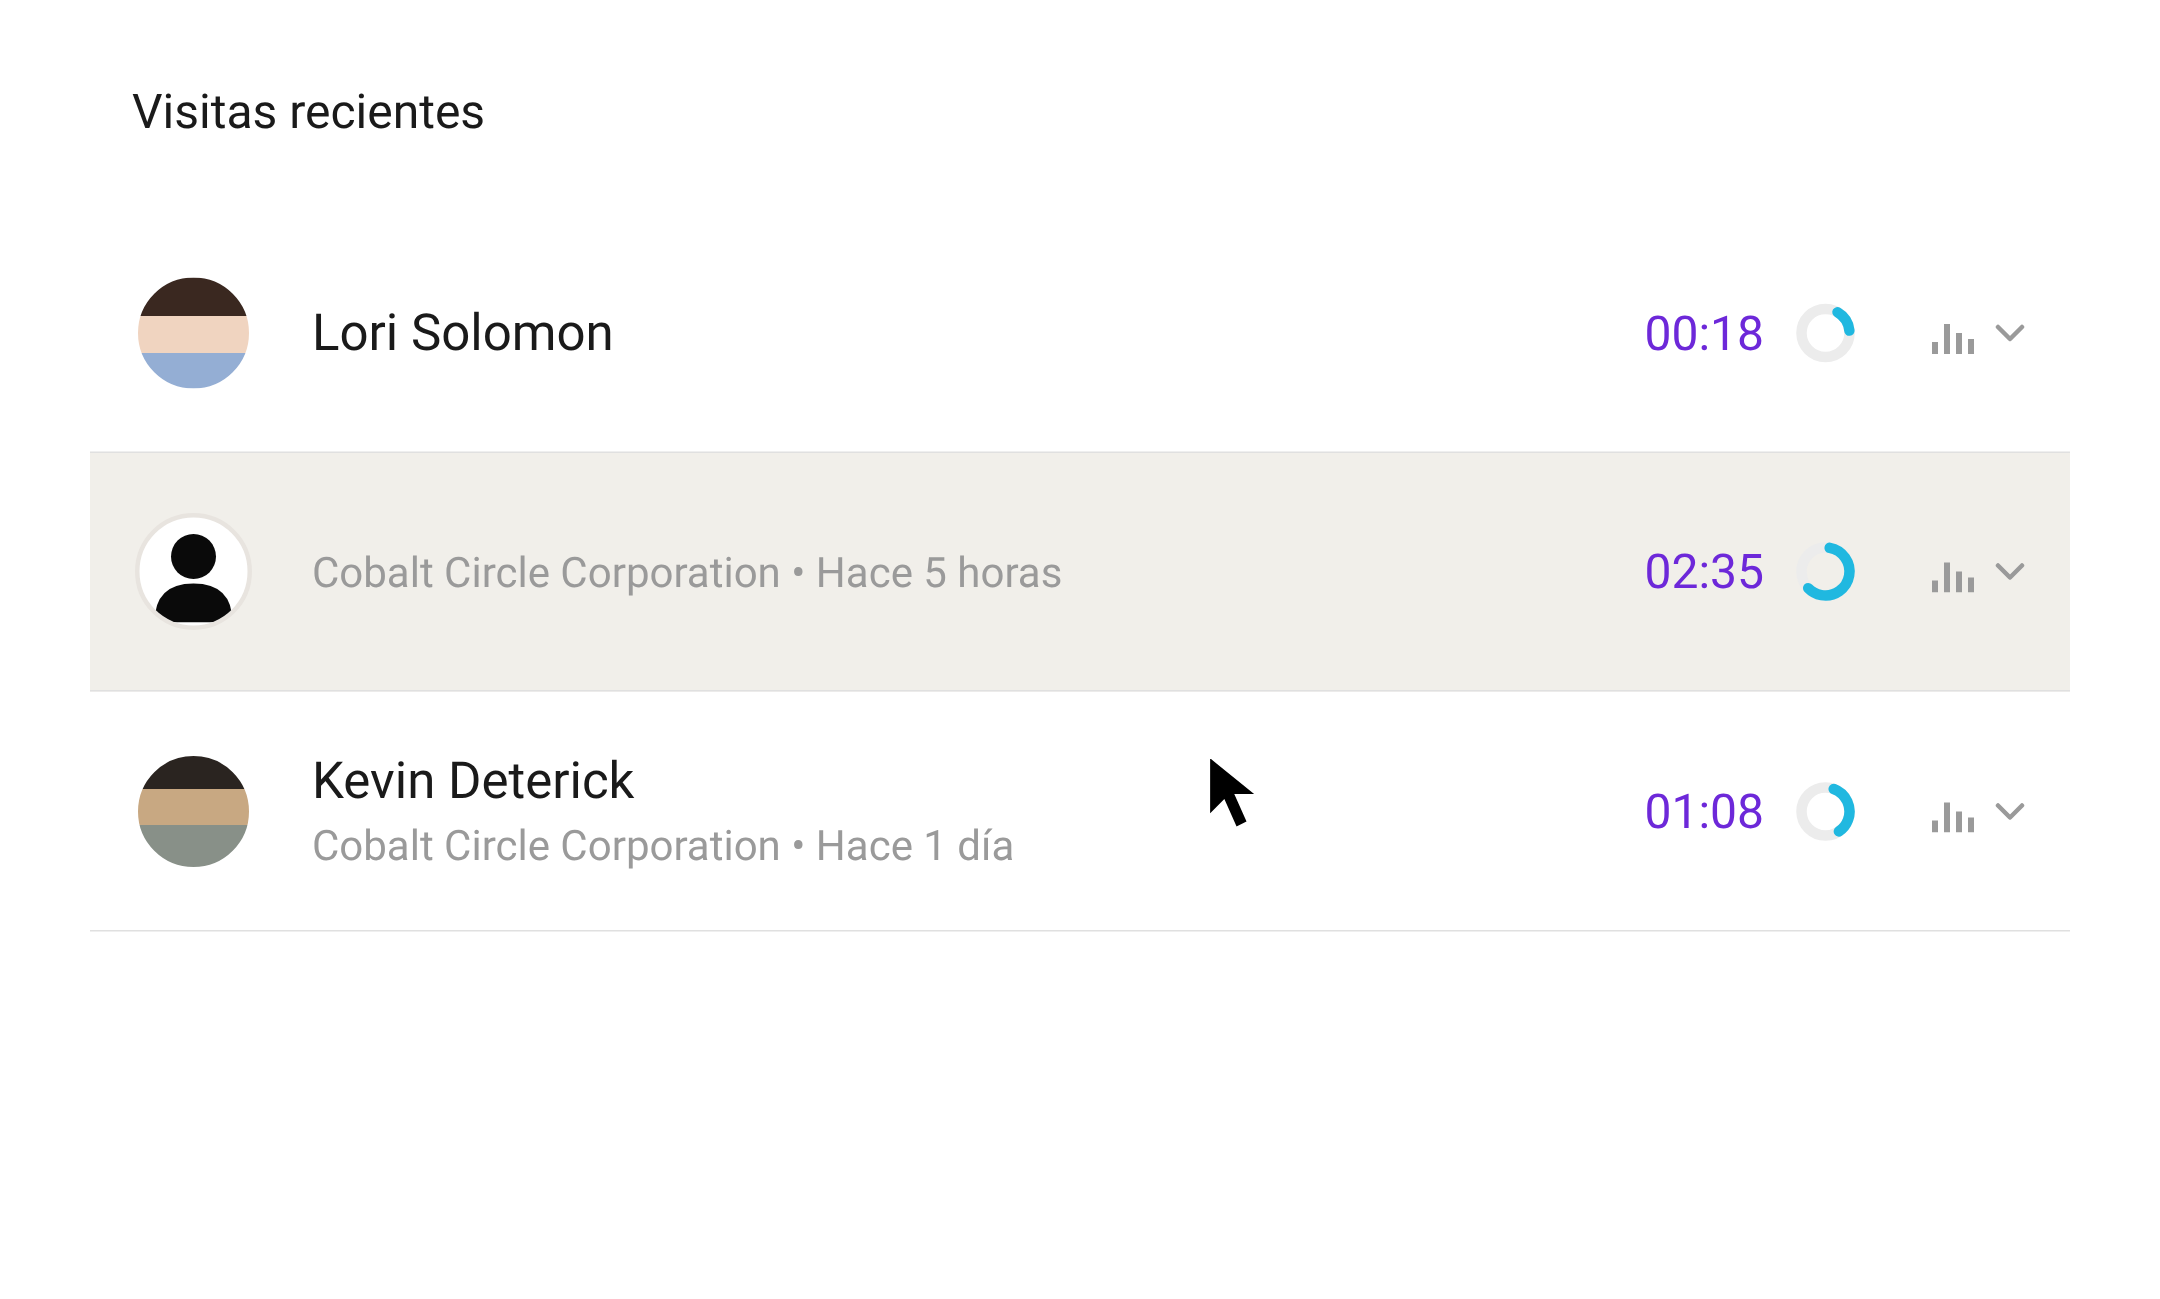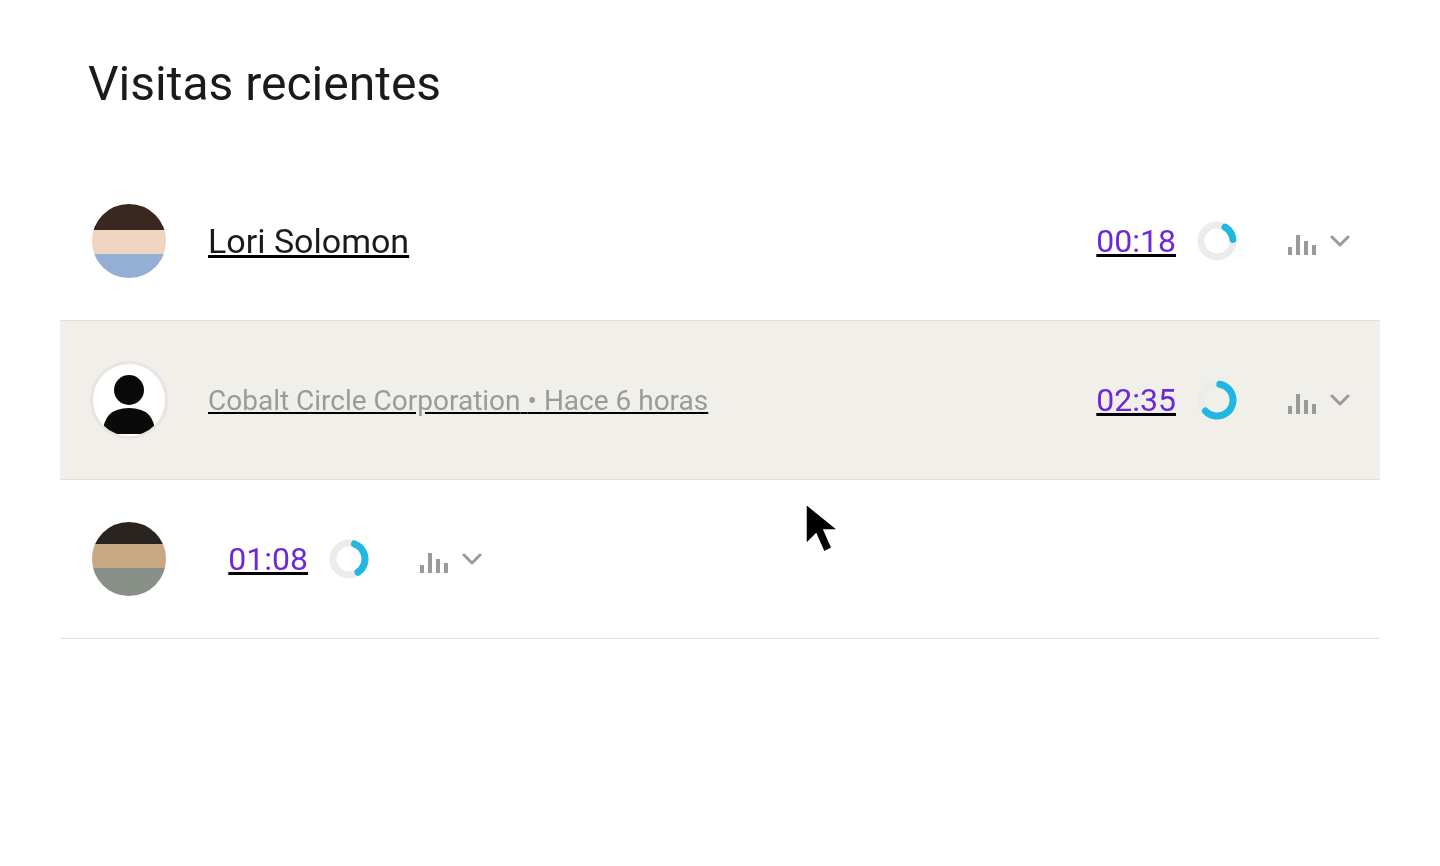--- a/index.html
+++ b/index.html
@@ -11,31 +11,30 @@
     body {
       font-family: -apple-system, BlinkMacSystemFont, 'Segoe UI', Roboto, Helvetica, Arial, sans-serif;
       background: #ffffff;
       width: 1440px;
       height: 866px;
       padding: 55px 60px;
       position: relative;
     }
     
     .page-title {
-      font-size: 48px;
+      font-size: 32px;
       font-weight: 400;
       color: #1a1a1a;
       margin-bottom: 50px;
       margin-left: 28px;
     }
     
     .visit-list {
       display: flex;
       flex-direction: column;
-      text-decoration: underline;
     }
     
     .visit-row {
       display: flex;
       align-items: center;
       padding: 40px 30px;
       border-bottom: 1px solid #e0e0e0;
     }
     
     .visit-row.highlighted {
@@ -168,21 +167,21 @@
     <div class="avatar avatar-anon">
       <svg viewBox="0 0 68 68">
         <circle cx="34" cy="24" r="15" fill="#0a0a0a"></circle>
         <path d="M 8 68 Q 8 42 34 42 Q 60 42 60 68 Z" fill="#0a0a0a"></path>
       </svg>
     </div>
     <div class="visit-info">
       <div class="visitor-meta">
         <span>Cobalt Circle Corporation</span>
         <span> • </span>
-        <span>Hace 6 horas</span>
+        <span>Hace 5 horas</span>
       </div>
     </div>
     <div class="visit-duration">02:35</div>
     <svg class="progress-ring" viewBox="0 0 42 42">
       <circle cx="21" cy="21" r="16" fill="none" stroke="#ececec" stroke-width="7"></circle>
       <circle cx="21" cy="21" r="16" fill="none" stroke="#20b8e0" stroke-width="7" stroke-dasharray="60 40" stroke-dashoffset="0" transform="rotate(-80 21 21)" stroke-linecap="round"></circle>
     </svg>
     <div class="action-group">
       <svg class="bars-icon" viewBox="0 0 30 28">
         <rect x="0" y="20" width="4" height="8" fill="#9a9a9a"></rect>
@@ -191,20 +190,28 @@
         <rect x="24" y="18" width="4" height="10" fill="#9a9a9a"></rect>
       </svg>
       <svg class="chevron-icon" viewBox="0 0 20 12">
         <path d="M2 2 L10 10 L18 2" fill="none" stroke="#9a9a9a" stroke-width="3" stroke-linecap="round" stroke-linejoin="round"></path>
       </svg>
     </div>
   </div>
 
   <div class="visit-row">
     <div class="avatar avatar-photo-2"></div>
+    <div class="visit-info">
+      <div class="visitor-name">Kevin Deterick</div>
+      <div class="visitor-meta">
+        <span>Cobalt Circle Corporation</span>
+        <span> • </span>
+        <span>Hace 1 día</span>
+      </div>
+    </div>
     <div class="visit-duration">01:08</div>
     <svg class="progress-ring" viewBox="0 0 42 42">
       <circle cx="21" cy="21" r="16" fill="none" stroke="#ececec" stroke-width="7"></circle>
       <circle cx="21" cy="21" r="16" fill="none" stroke="#20b8e0" stroke-width="7" stroke-dasharray="35 65" stroke-dashoffset="0" transform="rotate(-70 21 21)" stroke-linecap="round"></circle>
     </svg>
     <div class="action-group">
       <svg class="bars-icon" viewBox="0 0 30 28">
         <rect x="0" y="20" width="4" height="8" fill="#9a9a9a"></rect>
         <rect x="8" y="8" width="4" height="20" fill="#9a9a9a"></rect>
         <rect x="16" y="14" width="4" height="14" fill="#9a9a9a"></rect>

